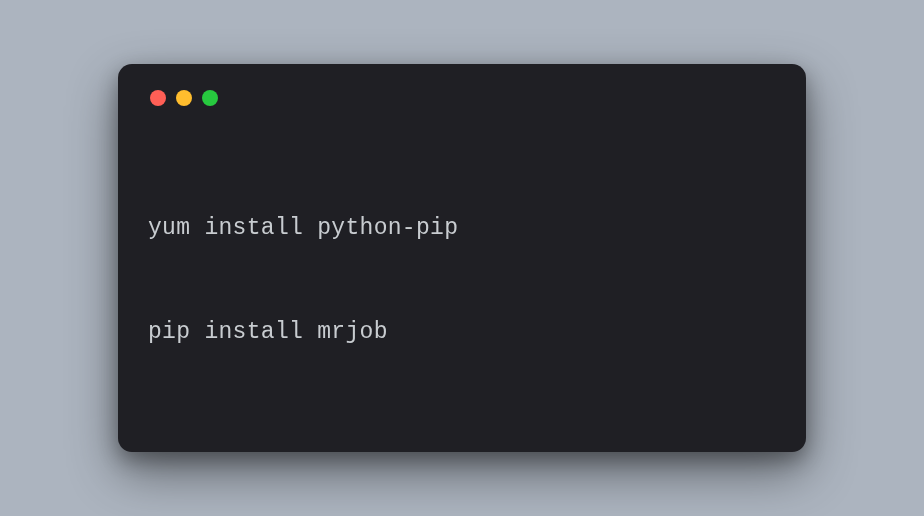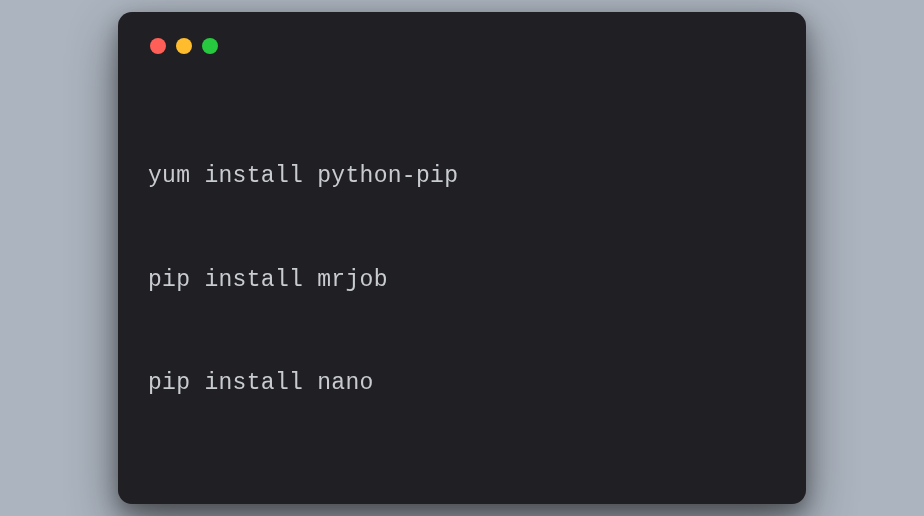--- a/index.html
+++ b/index.html
@@ -61,15 +61,14 @@
 
 <div class="terminal">
   <div class="title-bar">
     <div class="dot red"></div>
     <div class="dot yellow"></div>
     <div class="dot green"></div>
   </div>
   <div class="code">
     <span class="line">yum install python-pip</span>
     <span class="line">pip install mrjob</span>
-    <span class="line">pip install nano</span>
   </div>
 </div>
 
 </body></html>

